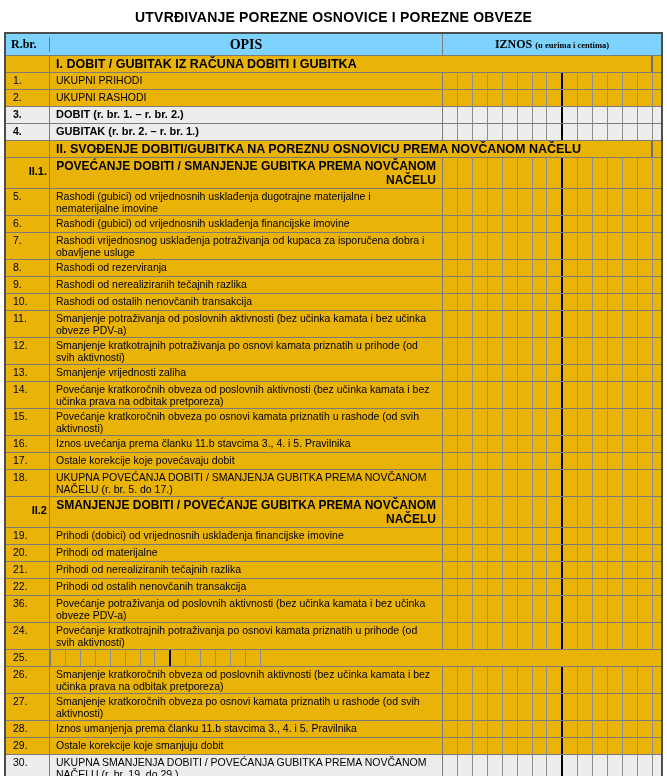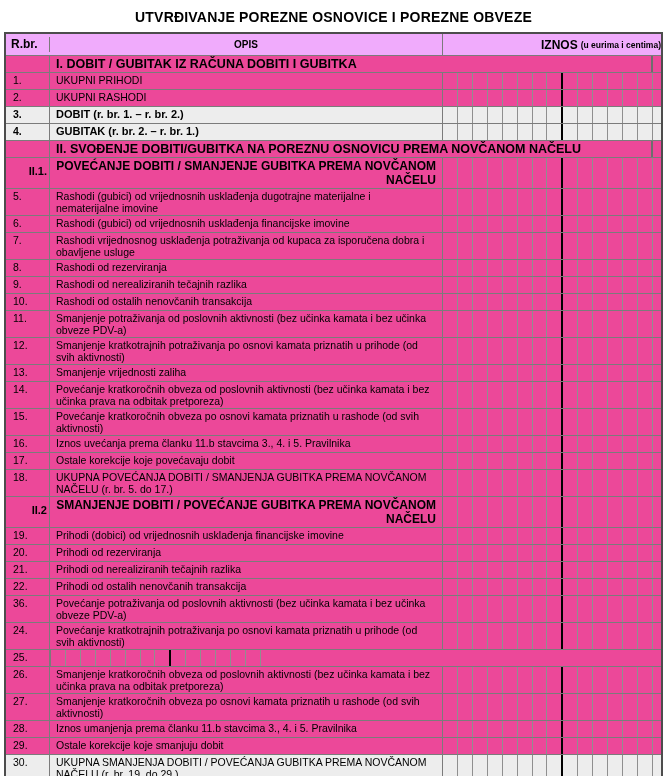--- a/index.html
+++ b/index.html
@@ -11,46 +11,46 @@
   .page-title{
     text-align:center;font-weight:bold;font-size:14px;letter-spacing:.2px;
     padding:9px 0 7px 0;
   }
   .form-table{
     margin-left:4px;width:659px;box-sizing:border-box;
     border:2px solid #4d4d4d;background:#fff;
   }
   .row{
     display:flex;align-items:stretch;border-top:1px solid #7b7b7b;
-    min-height:17px;box-sizing:border-box;background:#ec4899;
+    min-height:17px;box-sizing:border-box;background:#eab308;
   }
   .row:first-child{border-top:none;}
   .cell{box-sizing:border-box;}
   .num{
     width:44px;flex:0 0 44px;border-right:1px solid #7b7b7b;
     font-size:10.5px;padding:2px 2px 1px 7px;line-height:11.5px;
   }
   .desc{
     flex:1;font-size:10.5px;line-height:11.5px;padding:2px 6px 1px 6px;
   }
   .amount{
     width:218px;flex:0 0 218px;border-left:1px solid #7b7b7b;
     display:flex;align-items:stretch;
   }
   .acell{flex:1 1 auto;border-left:1px solid #8f8f8f;}
   .acell:first-child{border-left:none;}
   .acell.black{border-left:2px solid #000;}
   .acell.last{flex:0 0 8px;}
   
-  .header-row{background:#f0abfc;min-height:21px;align-items:center;}
+  .header-row{background:#7dd3fc;min-height:21px;align-items:center;font-family:Liberation Serif, serif;}
   .header-row .num{font-weight:bold;font-size:12px;padding-left:5px;border-right:1px solid #7b7b7b;}
-  .header-row .desc{font-weight:bold;font-size:10px;text-align:center;}
+  .header-row .desc{font-weight:bold;font-size:14px;text-align:center;}
   .header-row .amount-head{
     width:218px;flex:0 0 218px;border-left:1px solid #7b7b7b;
-    text-align:center;align-self:stretch;display:flex;align-items:center;justify-content:flex-end;
+    text-align:center;align-self:stretch;display:flex;align-items:center;justify-content:center;
   }
   .iznos-main{font-weight:bold;font-size:12px;}
   .iznos-note{font-size:8.5px;font-weight:bold;margin-left:3px;}
   
   .section .desc{font-weight:bold;font-size:12.5px;line-height:13px;padding-top:2px;}
   .section .stub{width:8px;flex:0 0 8px;border-left:2px solid #6e6e6e;}
   .section{min-height:17px;}
   
   .subsection .num{font-weight:bold;font-size:11px;padding-top:8px;}
   .subsection .desc{font-weight:bold;font-size:12px;line-height:13.5px;padding-top:2px;}
@@ -521,21 +521,21 @@
         <div class="acell"></div>
         <div class="acell"></div>
         <div class="acell"></div>
         <div class="acell"></div>
         <div class="acell"></div>
         <div class="acell last"></div>
       </div>
     </div>
     <div class="row item">
       <div class="cell num">20.</div>
-      <div class="cell desc">Prihodi od rezerviranja</div>
+      <div class="cell desc">Prihodi od materijalne</div>
       <div class="amount">
         <div class="acell"></div>
         <div class="acell"></div>
         <div class="acell"></div>
         <div class="acell"></div>
         <div class="acell"></div>
         <div class="acell"></div>
         <div class="acell"></div>
         <div class="acell"></div>
         <div class="acell black"></div>

